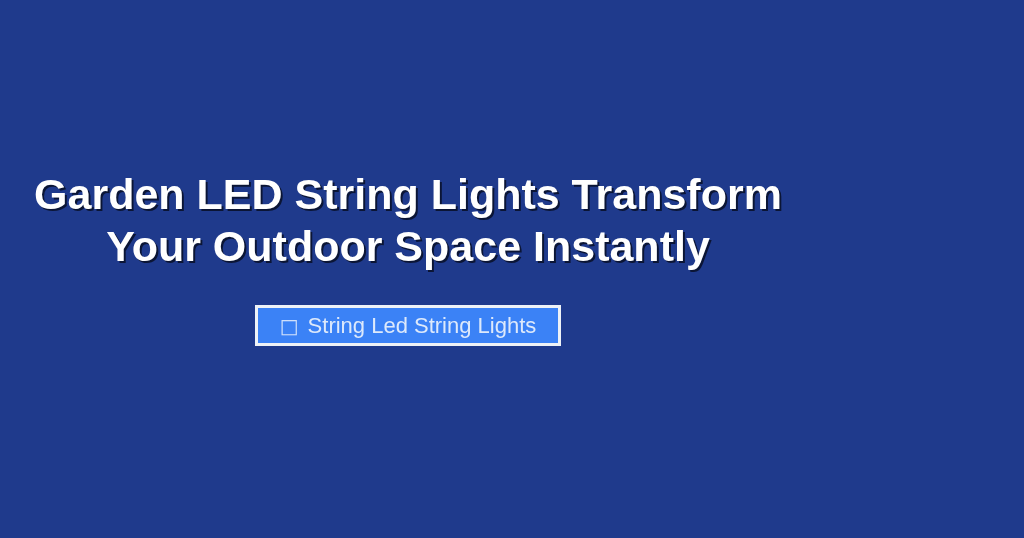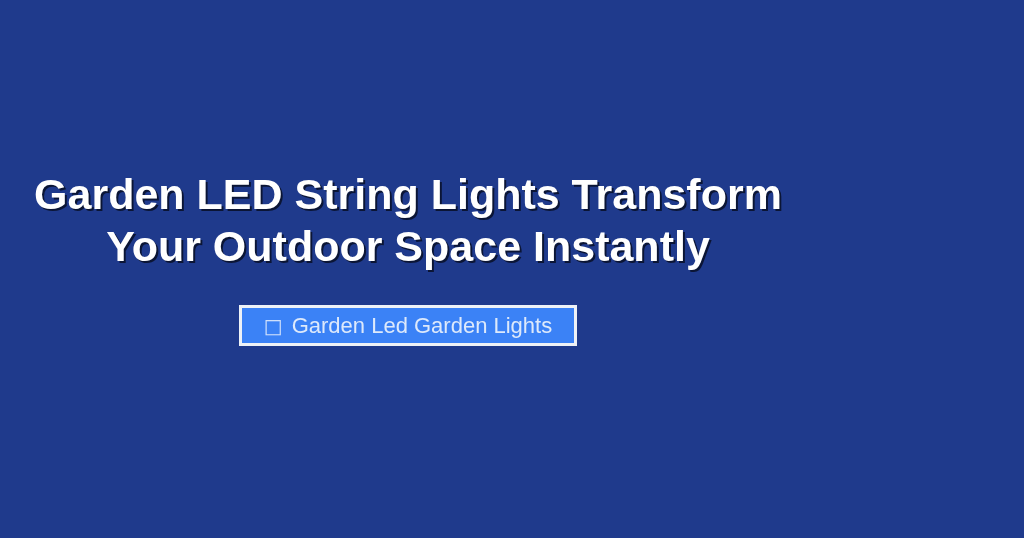--- a/index.html
+++ b/index.html
@@ -97,19 +97,19 @@
 
 <div id="stage">
 
   <div class="hero">
 
     <h1 class="hero-title">Garden LED String Lights Transform Your Outdoor Space Instantly</h1>
 
     <div class="cta-wrap">
       <a class="cta-button" href="#">
         <span class="cta-icon">□</span>
-        <span class="cta-label">Garden Led Garden Lights</span>
+        <span class="cta-label">String Led String Lights</span>
       </a>
     </div>
 
   </div>
 
 </div>
 
 </body></html>

